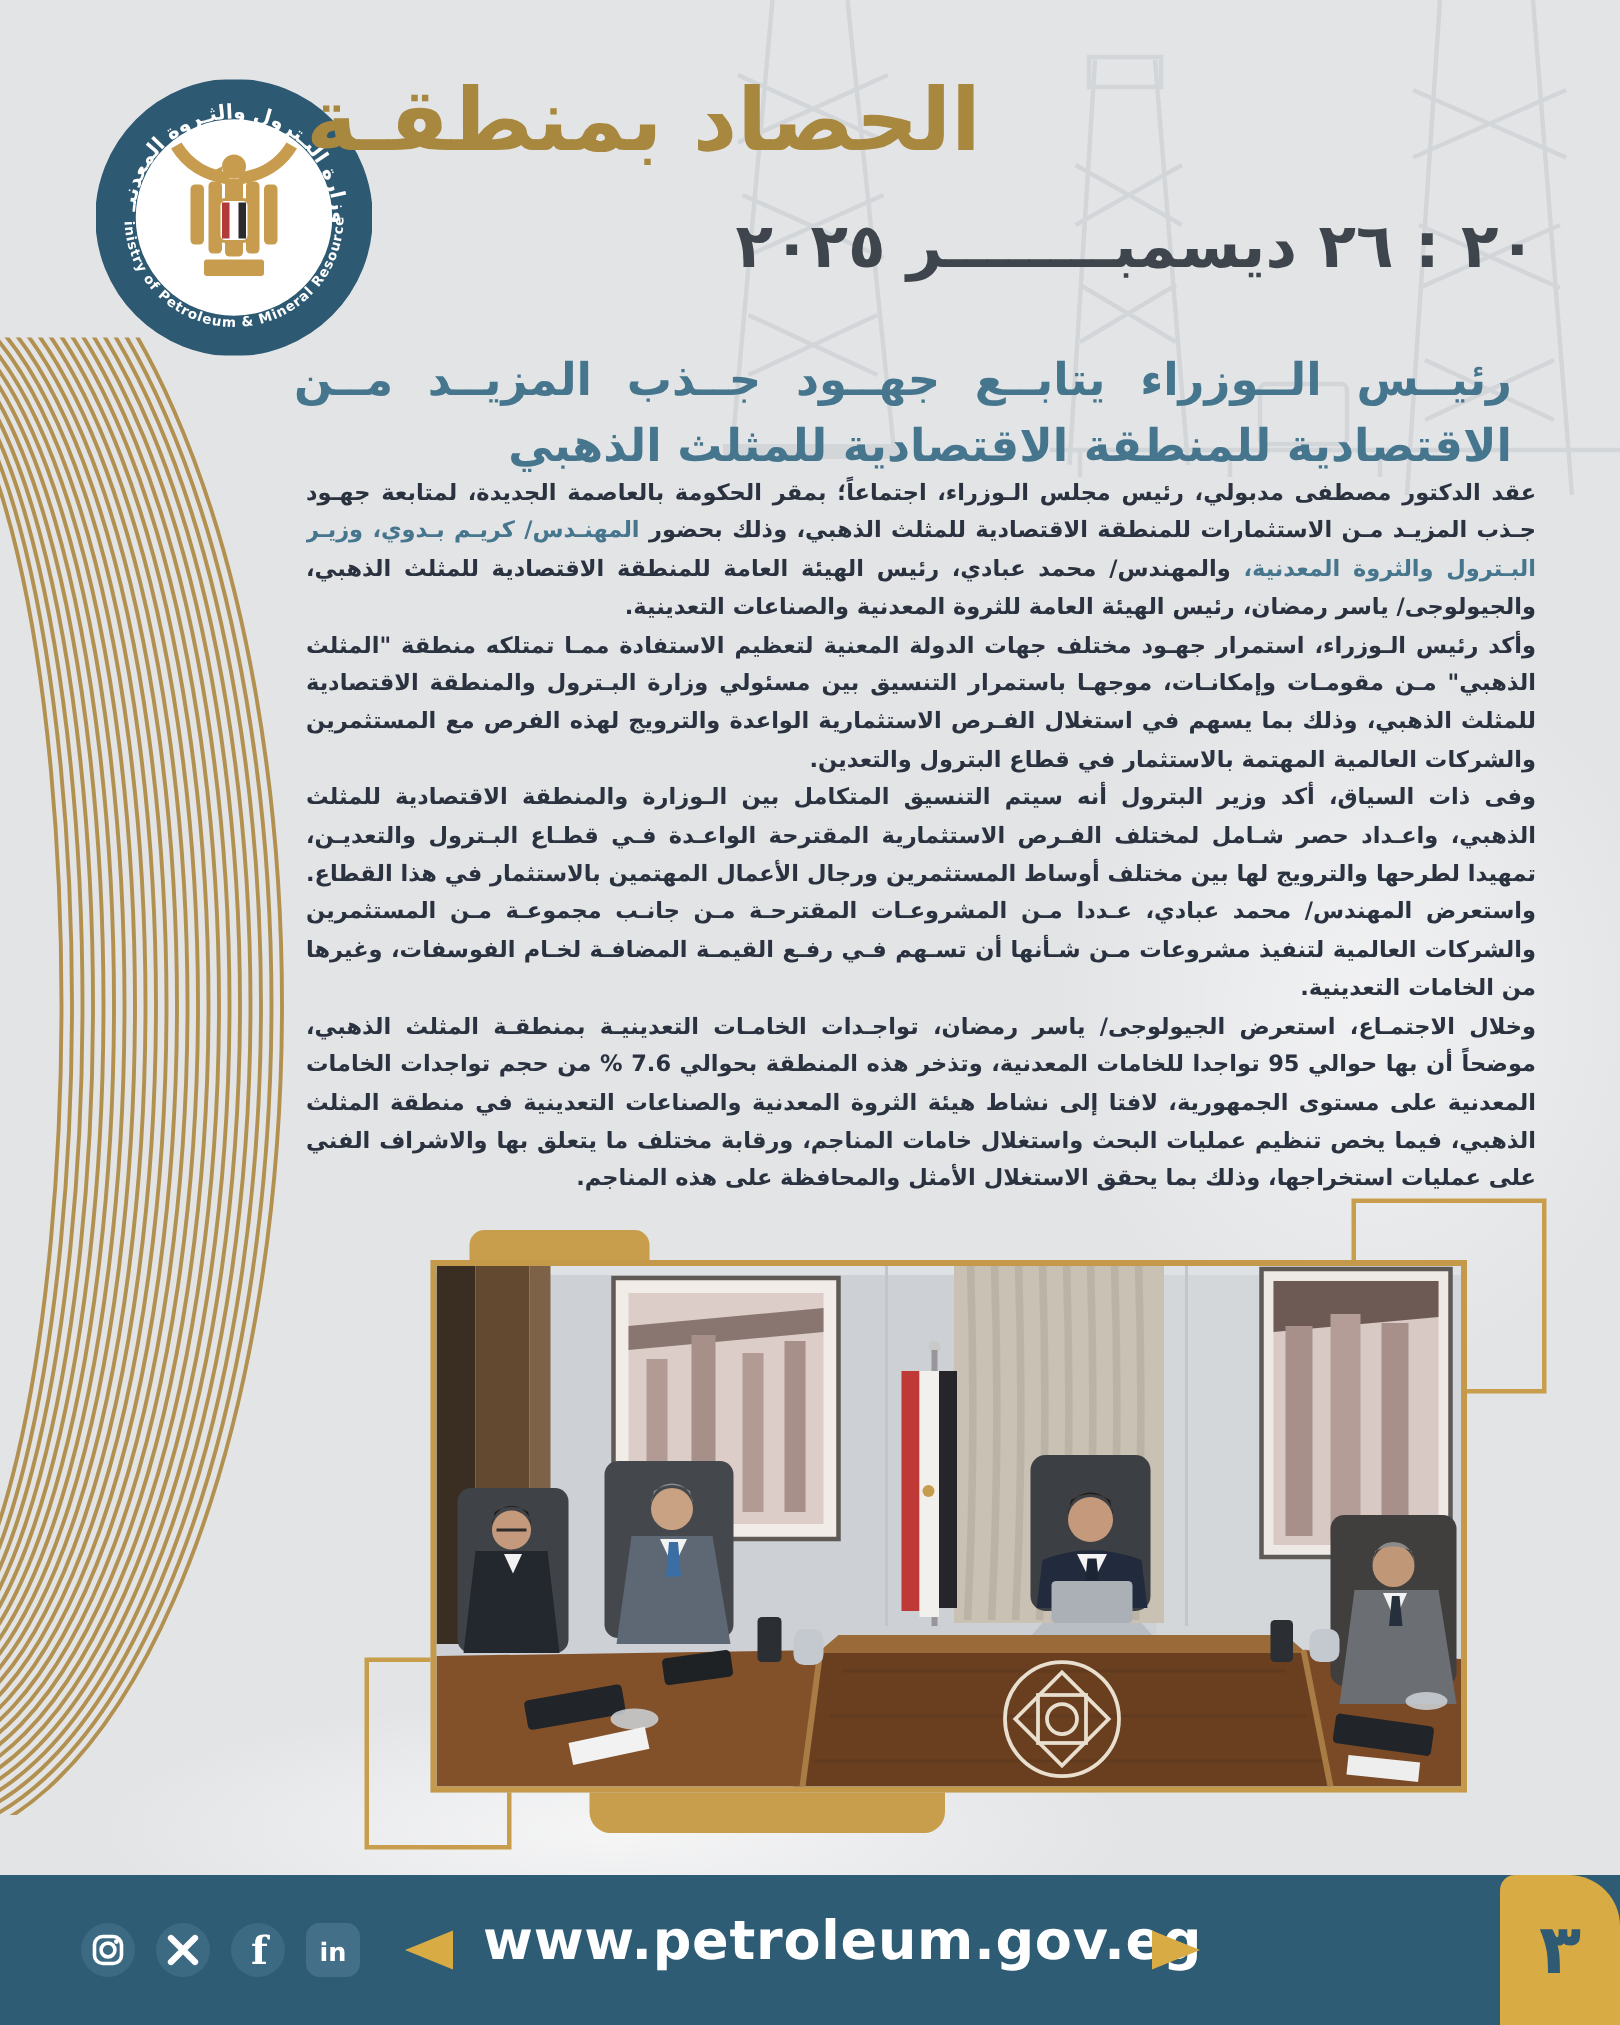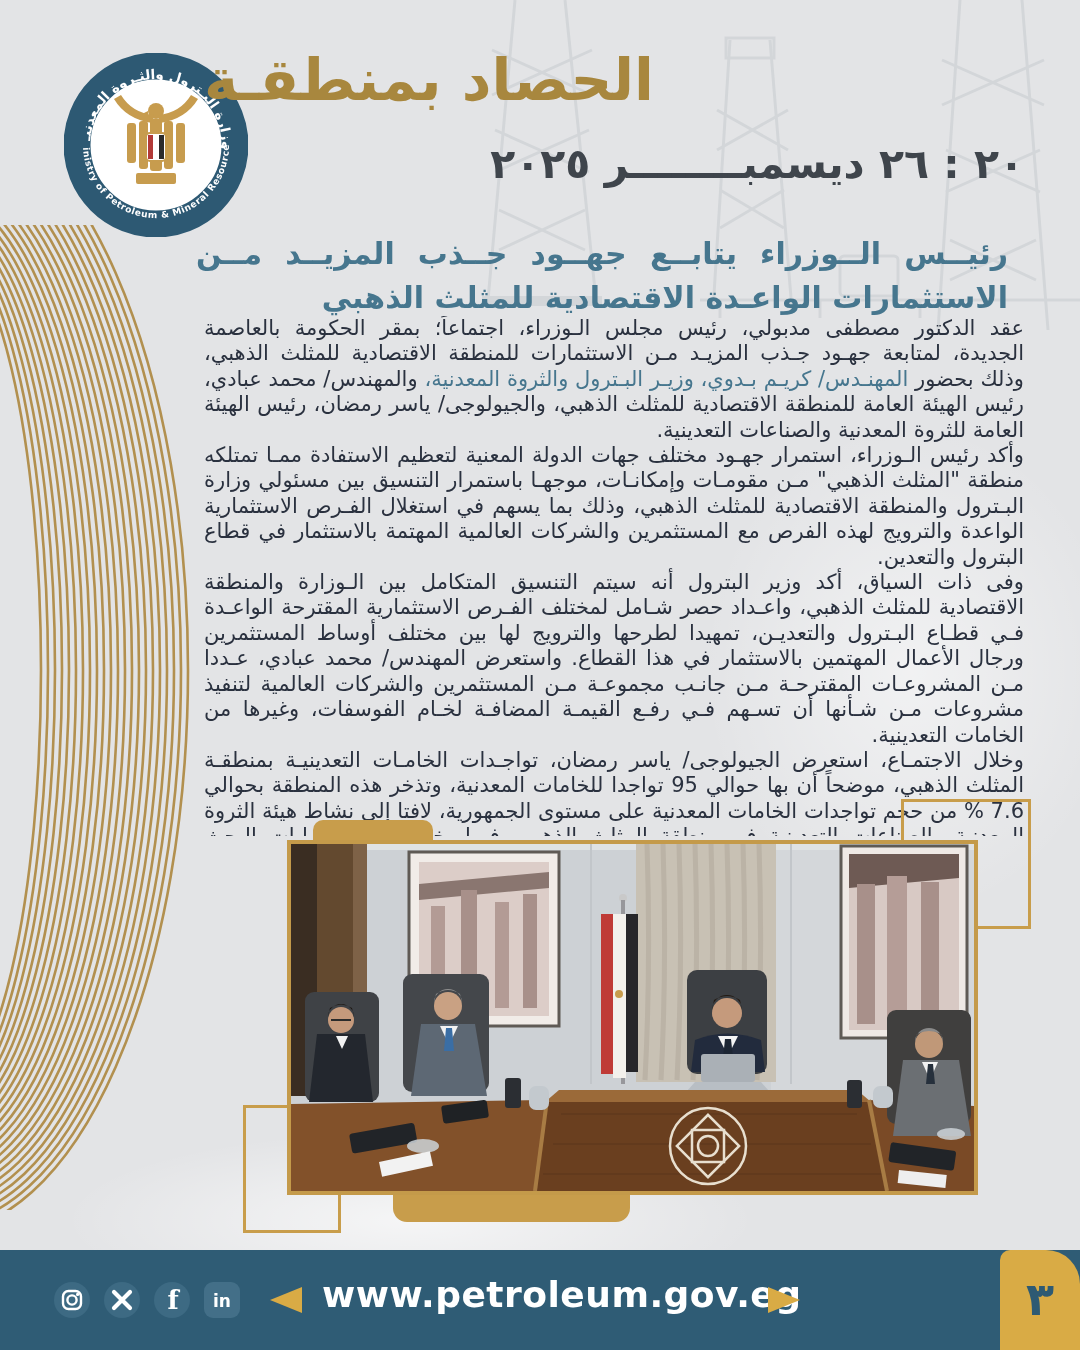--- a/index.html
+++ b/index.html
@@ -20,21 +20,21 @@
   .title{right:56px;top:46px;width:820px;text-align:left;direction:rtl;
     font-size:58px;font-weight:800;color:#a8873e;}
   .date{right:56px;top:140px;width:820px;text-align:right;
     font-size:41px;font-weight:700;color:#3f454c;}
   .headline{right:56px;top:216px;width:812px;color:#46768e;
     font-size:30px;font-weight:700;line-height:44px;margin:16px;}
   .headline-l1{text-align:justify;text-align-last:justify;}
   .headline-l2{text-align:right;}
   
   .article{right:56px;top:316px;width:820px;height:520px;overflow:hidden;
-    font-size:21px;font-weight:400;line-height:25.4px;color:#2a313f;
+    font-size:15px;font-weight:700;line-height:25.4px;color:#2a313f;
     text-align:justify;}
   .article p{margin:0;}
   .hl{color:#46768e;}
   
   .deco-tab-top{left:313px;top:820px;width:120px;height:24px;background:#c89d4b;
     border-radius:10px 10px 0 0;}
   .deco-sq-tr{left:901px;top:799px;width:124px;height:124px;border:3px solid #c89d4b;}
   .deco-sq-bl{left:243px;top:1105px;width:92px;height:122px;border:3px solid #c89d4b;}
   .deco-tab-bottom{left:393px;top:1188px;width:237px;height:34px;background:#c89d4b;
     border-radius:0 0 14px 14px;}
@@ -139,21 +139,21 @@
           <rect x="95" y="82" width="5" height="24" fill="#2b2b2b"></rect>
         </g>
       </g>
     </svg>
   </div>
 
   <div class="abs title">الحصاد بمنطقـة</div>
   <div class="abs date">٢٠ : ٢٦ ديسمبــــــــر ٢٠٢٥</div>
   <h2 class="abs headline">
     <div class="headline-l1">رئيــس الــوزراء يتابــع جهــود جــذب المزيــد مــن</div>
-    <div class="headline-l2">الاستثمارات الواعـدة الاقتصادية للمثلث الذهبي</div>
+    <div class="headline-l2">الاقتصادية للمنطقة الاقتصادية للمثلث الذهبي</div>
   </h2>
 
   <div class="abs article">
     <p><span>عقد الدكتور مصطفى مدبولي، رئيس مجلس الـوزراء، اجتماعاً؛ بمقر الحكومة بالعاصمة الجديدة، لمتابعة جهـود جـذب المزيـد مـن الاستثمارات للمنطقة الاقتصادية للمثلث الذهبي، وذلك بحضور </span><span class="hl">المهنـدس/ كريـم بـدوي، وزيـر البـترول والثروة المعدنية،</span><span> والمهندس/ محمد عبادي، رئيس الهيئة العامة للمنطقة الاقتصادية للمثلث الذهبي، والجيولوجى/ ياسر رمضان، رئيس الهيئة العامة للثروة المعدنية والصناعات التعدينية.</span></p>
     <p>وأكد رئيس الـوزراء، استمرار جهـود مختلف جهات الدولة المعنية لتعظيم الاستفادة ممـا تمتلكه منطقة "المثلث الذهبي" مـن مقومـات وإمكانـات، موجهـا باستمرار التنسيق بين مسئولي وزارة البـترول والمنطقة الاقتصادية للمثلث الذهبي، وذلك بما يسهم في استغلال الفـرص الاستثمارية الواعدة والترويج لهذه الفرص مع المستثمرين والشركات العالمية المهتمة بالاستثمار في قطاع البترول والتعدين.</p>
     <p>وفى ذات السياق، أكد وزير البترول أنه سيتم التنسيق المتكامل بين الـوزارة والمنطقة الاقتصادية للمثلث الذهبي، واعـداد حصر شـامل لمختلف الفـرص الاستثمارية المقترحة الواعـدة فـي قطـاع البـترول والتعديـن، تمهيدا لطرحها والترويج لها بين مختلف أوساط المستثمرين ورجال الأعمال المهتمين بالاستثمار في هذا القطاع. واستعرض المهندس/ محمد عبادي، عـددا مـن المشروعـات المقترحـة مـن جانـب مجموعـة مـن المستثمرين والشركات العالمية لتنفيذ مشروعات مـن شـأنها أن تسـهم فـي رفـع القيمـة المضافـة لخـام الفوسفات، وغيرها من الخامات التعدينية.</p>
     <p>وخلال الاجتمـاع، استعرض الجيولوجى/ ياسر رمضان، تواجـدات الخامـات التعدينيـة بمنطقـة المثلث الذهبي، موضحاً أن بها حوالي 95 تواجدا للخامات المعدنية، وتذخر هذه المنطقة بحوالي 7.6 % من حجم تواجدات الخامات المعدنية على مستوى الجمهورية، لافتا إلى نشاط هيئة الثروة المعدنية والصناعات التعدينية في منطقة المثلث الذهبي، فيما يخص تنظيم عمليات البحث واستغلال خامات المناجم، ورقابة مختلف ما يتعلق بها والاشراف الفني على عمليات استخراجها، وذلك بما يحقق الاستغلال الأمثل والمحافظة على هذه المناجم.</p>
   </div>
 
   <div class="abs deco-tab-top"></div>

